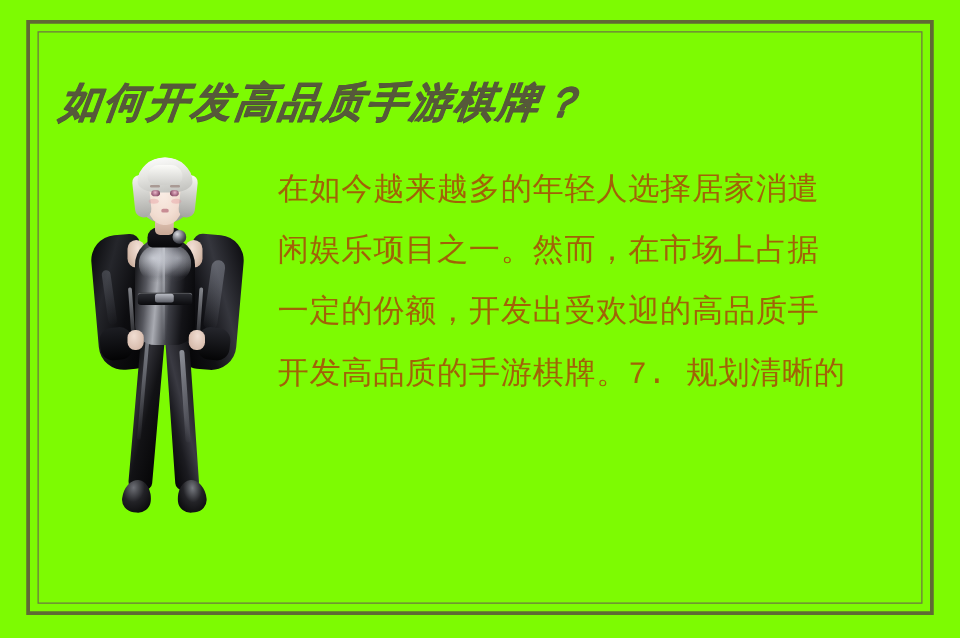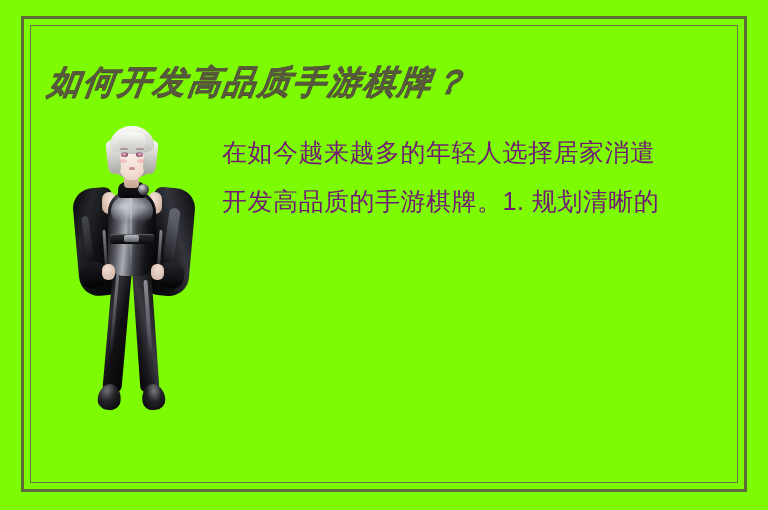--- a/index.html
+++ b/index.html
@@ -61,22 +61,22 @@
     transform: skewX(-7deg);
     transform-origin: left center;
   }
 
   
   .body-col {
     position: absolute;
     left: 222px;
     top: 128px;
     width: 516px;
-    color: #701a75;
-    font-family: Liberation Sans, sans-serif;
+    color: #a16207;
+    font-family: Liberation Mono, monospace;
     font-size: 25px;
     line-height: 49px;
     letter-spacing: 0.5px;
     white-space: nowrap;
   }
   .body-line {
     height: 49px;
     overflow: hidden;
   }
 
@@ -335,16 +335,18 @@
     <div class="ch-part brow-r"></div>
     <div class="ch-part eye-l"></div>
     <div class="ch-part eye-r"></div>
     <div class="ch-part blush-l"></div>
     <div class="ch-part blush-r"></div>
     <div class="ch-part mouth"></div>
   </div>
 
   <div class="body-col">
     <div class="body-line">在如今越来越多的年轻人选择居家消遣</div>
-    <div class="body-line">开发高品质的手游棋牌。1. 规划清晰的</div>
+    <div class="body-line">闲娱乐项目之一。然而，在市场上占据</div>
+    <div class="body-line">一定的份额，开发出受欢迎的高品质手</div>
+    <div class="body-line">开发高品质的手游棋牌。7. 规划清晰的</div>
   </div>
 
 </div>
 
 </body></html>

